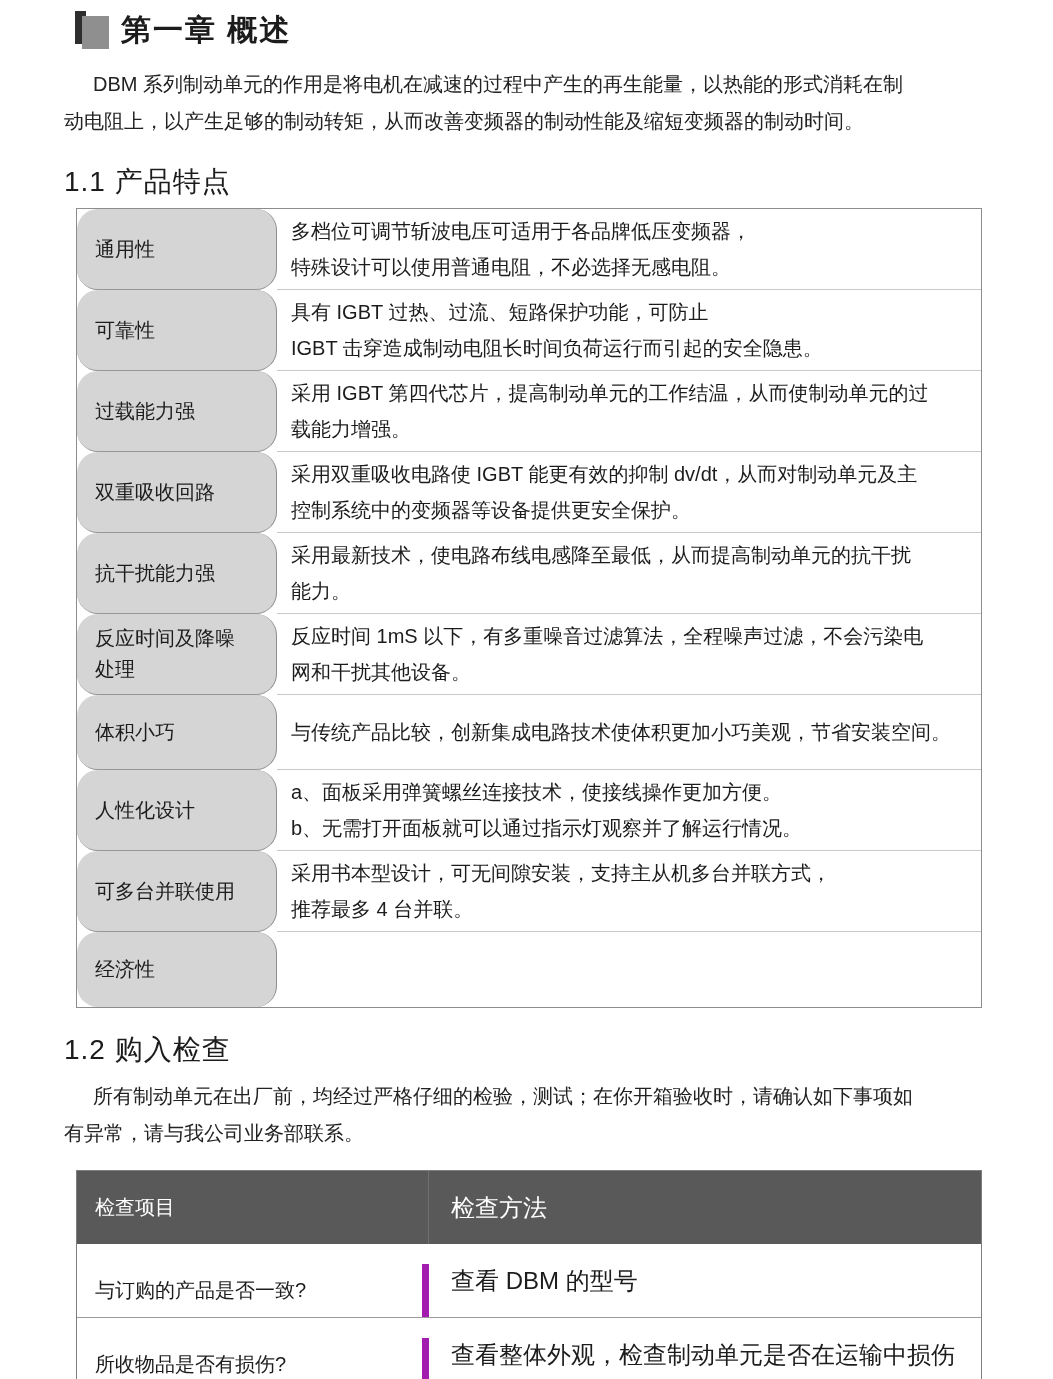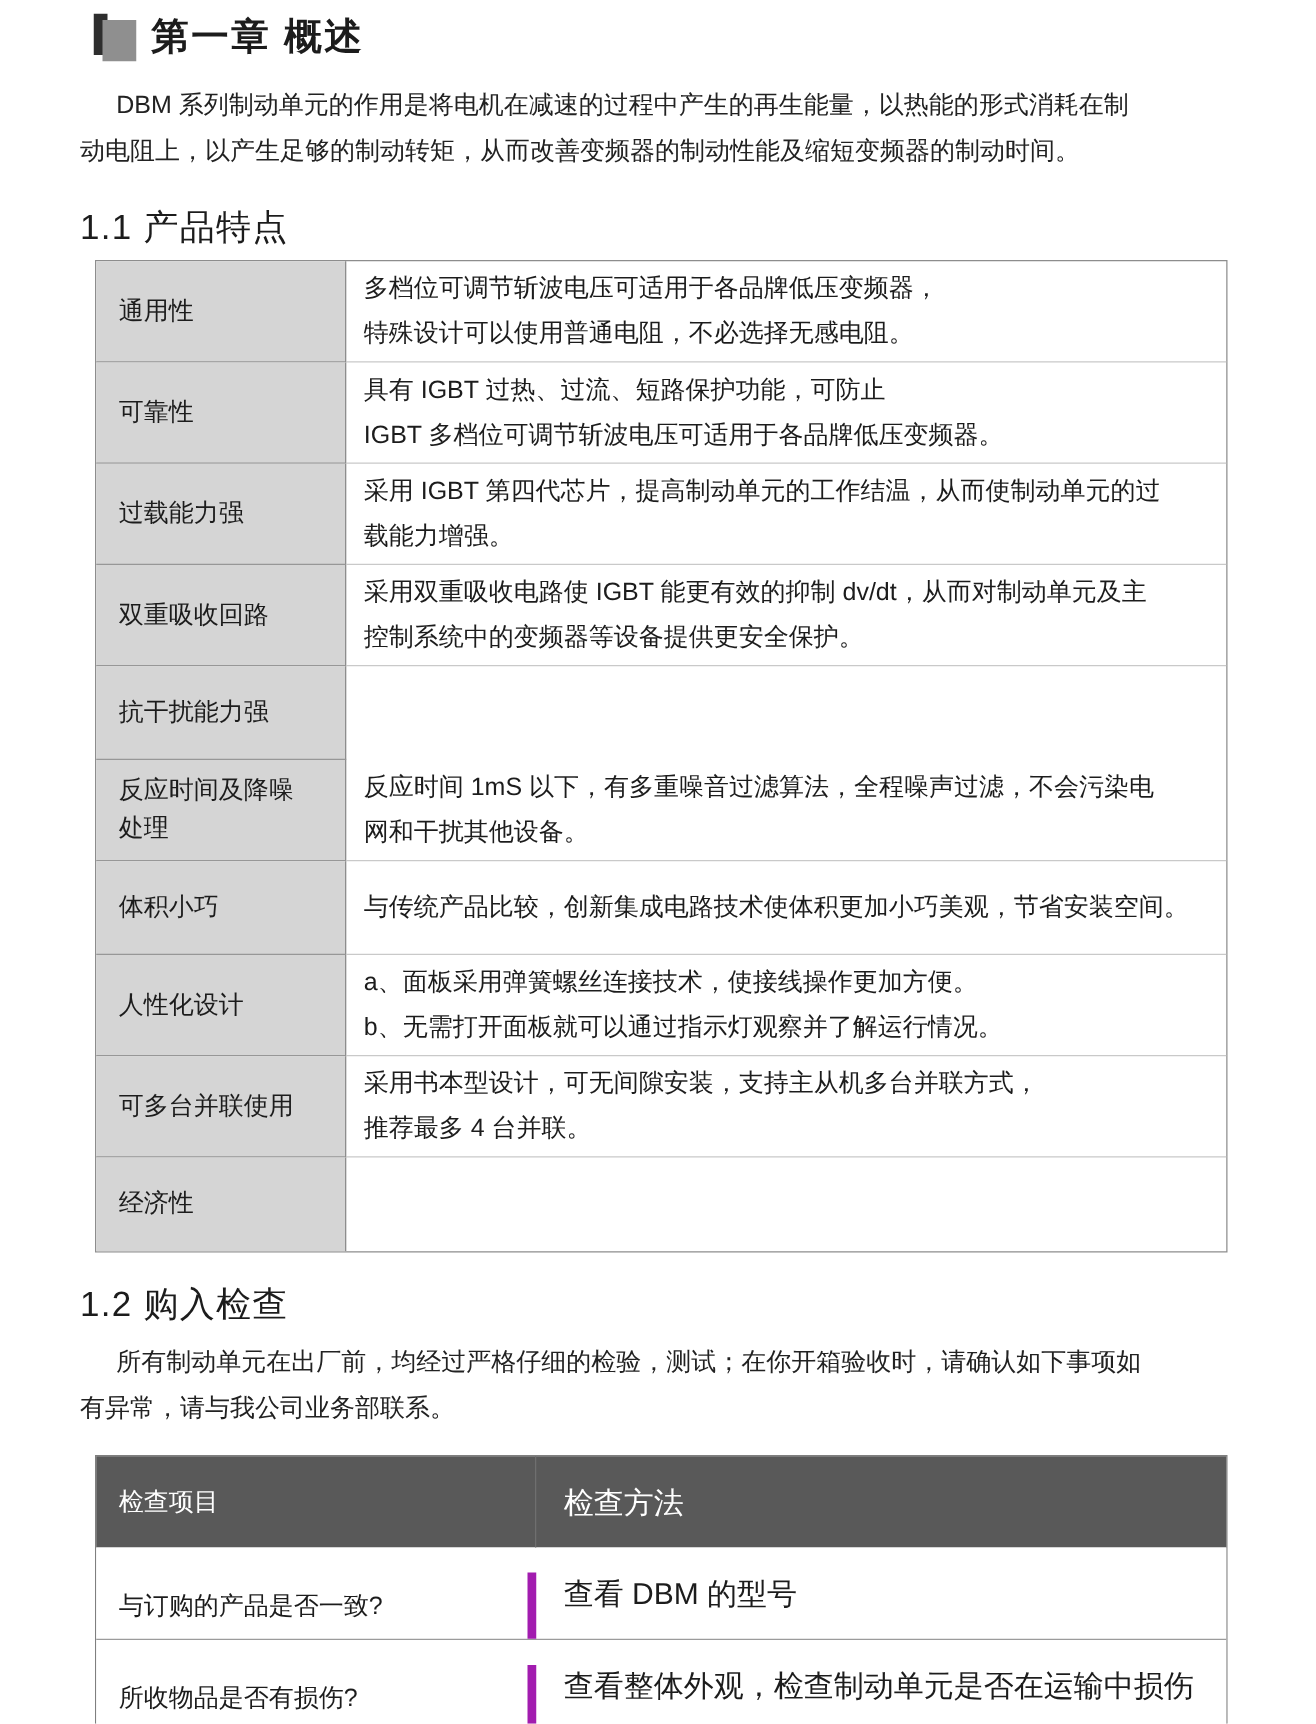--- a/index.html
+++ b/index.html
@@ -79,20 +79,21 @@
     box-sizing: border-box;
     background: var(--feature-name-bg, #d5d5d5);
     border-right: 1px solid #8d8d8d;
     border-bottom: 1px solid #979797;
     display: flex;
     align-items: center;
     padding: 4px 10px 4px 18px;
     font-size: 20px;
     line-height: 31px;
     white-space: pre-line;
+    border-radius: 21px;
   }
   .f-desc {
     flex: 1 1 auto;
     box-sizing: border-box;
     border-bottom: 1px solid #c9c9c9;
     display: flex;
     align-items: center;
     padding: 4px 16px 4px 14px;
     font-size: 20px;
     line-height: 36px;
@@ -159,34 +160,36 @@
 
   <div class="feature-table">
     <div class="f-row">
       <div class="f-name">通用性</div>
       <div class="f-desc">多档位可调节斩波电压可适用于各品牌低压变频器，
 特殊设计可以使用普通电阻，不必选择无感电阻。</div>
     </div>
     <div class="f-row">
       <div class="f-name">可靠性</div>
       <div class="f-desc">具有 IGBT 过热、过流、短路保护功能，可防止
-IGBT 多档位可调节斩波电压可适用于各品牌低压变频器。</div>
+IGBT 击穿造成制动电阻长时间负荷运行而引起的安全隐患。</div>
     </div>
     <div class="f-row">
       <div class="f-name">过载能力强</div>
       <div class="f-desc">采用 IGBT 第四代芯片，提高制动单元的工作结温，从而使制动单元的过
 载能力增强。</div>
     </div>
     <div class="f-row">
       <div class="f-name">双重吸收回路</div>
       <div class="f-desc">采用双重吸收电路使 IGBT 能更有效的抑制 dv/dt，从而对制动单元及主
 控制系统中的变频器等设备提供更安全保护。</div>
     </div>
     <div class="f-row">
       <div class="f-name">抗干扰能力强</div>
+      <div class="f-desc">采用最新技术，使电路布线电感降至最低，从而提高制动单元的抗干扰
+能力。</div>
     </div>
     <div class="f-row">
       <div class="f-name">反应时间及降噪
 处理</div>
       <div class="f-desc">反应时间 1mS 以下，有多重噪音过滤算法，全程噪声过滤，不会污染电
 网和干扰其他设备。</div>
     </div>
     <div class="f-row">
       <div class="f-name">体积小巧</div>
       <div class="f-desc">与传统产品比较，创新集成电路技术使体积更加小巧美观，节省安装空间。</div>

